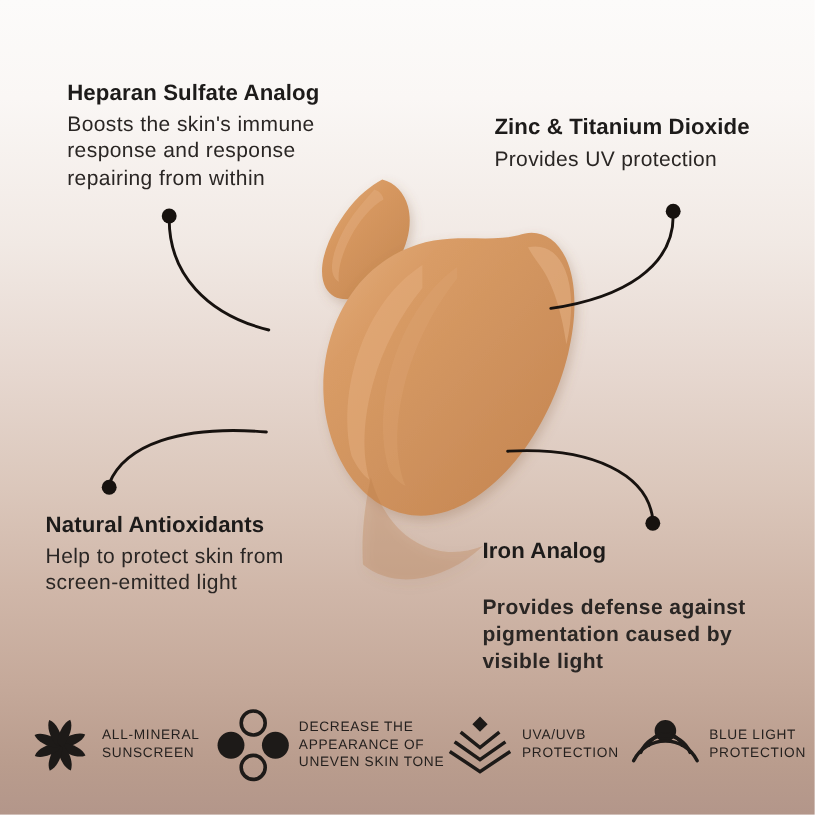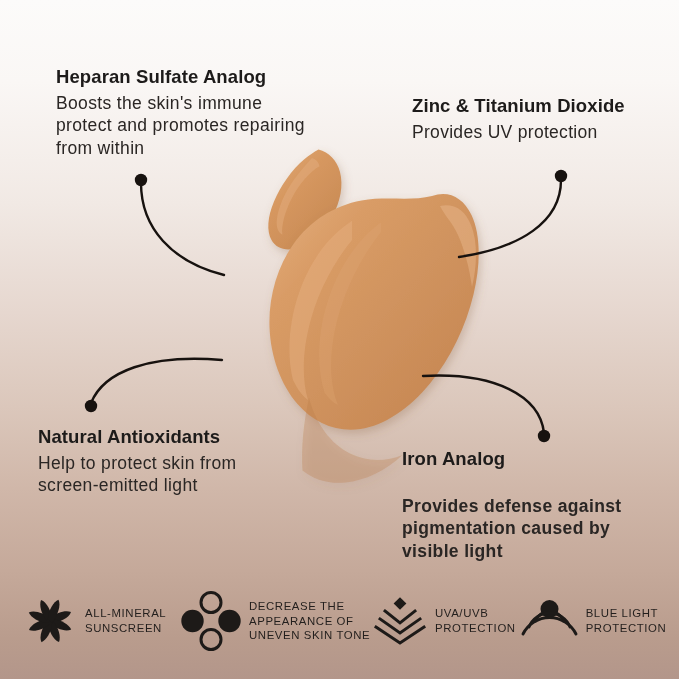--- a/index.html
+++ b/index.html
@@ -114,21 +114,21 @@
     letter-spacing: 0.6px;
     color: #231f1d;
     text-transform: uppercase;
     margin-left: 7px;
     font-weight: 400;
   }
 
   #benefit-uneven   { flex: 0 0 192px; }
   #benefit-mineral  { flex: 0 0 158px; }
   #benefit-uva      { flex: 0 0 152px; }
-  #benefit-blue     { flex: 1 1 auto; justify-content: center; }
+  #benefit-blue     { flex: 1 1 auto; }
 
   #benefit-uneven .b-icon  { width: 62px; height: 62px; }
   #benefit-mineral .b-icon { width: 56px; height: 56px; }
   #benefit-uva .b-icon     { width: 56px; height: 56px; }
   #benefit-blue .b-icon    { width: 60px; height: 60px; }
 </style>
 </head>
 <body>
 
 <div id="infographic">
@@ -237,21 +237,21 @@
     <g fill="#17120f">
       <circle cx="141" cy="180" r="6.2"></circle>
       <circle cx="561" cy="176" r="6.2"></circle>
       <circle cx="91" cy="406" r="6.2"></circle>
       <circle cx="544" cy="436" r="6.2"></circle>
     </g>
   </svg>
 
   <div class="callout" id="callout-heparan">
     <p class="c-title">Heparan Sulfate Analog</p>
-    <p class="c-body">Boosts the skin's immune protect and promotes repairing from within</p>
+    <p class="c-body">Boosts the skin's immune response and response repairing from within</p>
   </div>
 
   <div class="callout" id="callout-natural">
     <p class="c-title">Natural Antioxidants</p>
     <p class="c-body">Help to protect skin from screen-emitted light</p>
   </div>
 
   <div class="callout" id="callout-zinc">
     <p class="c-title">Zinc &amp; Titanium Dioxide</p>
     <p class="c-body">Provides UV protection</p>

